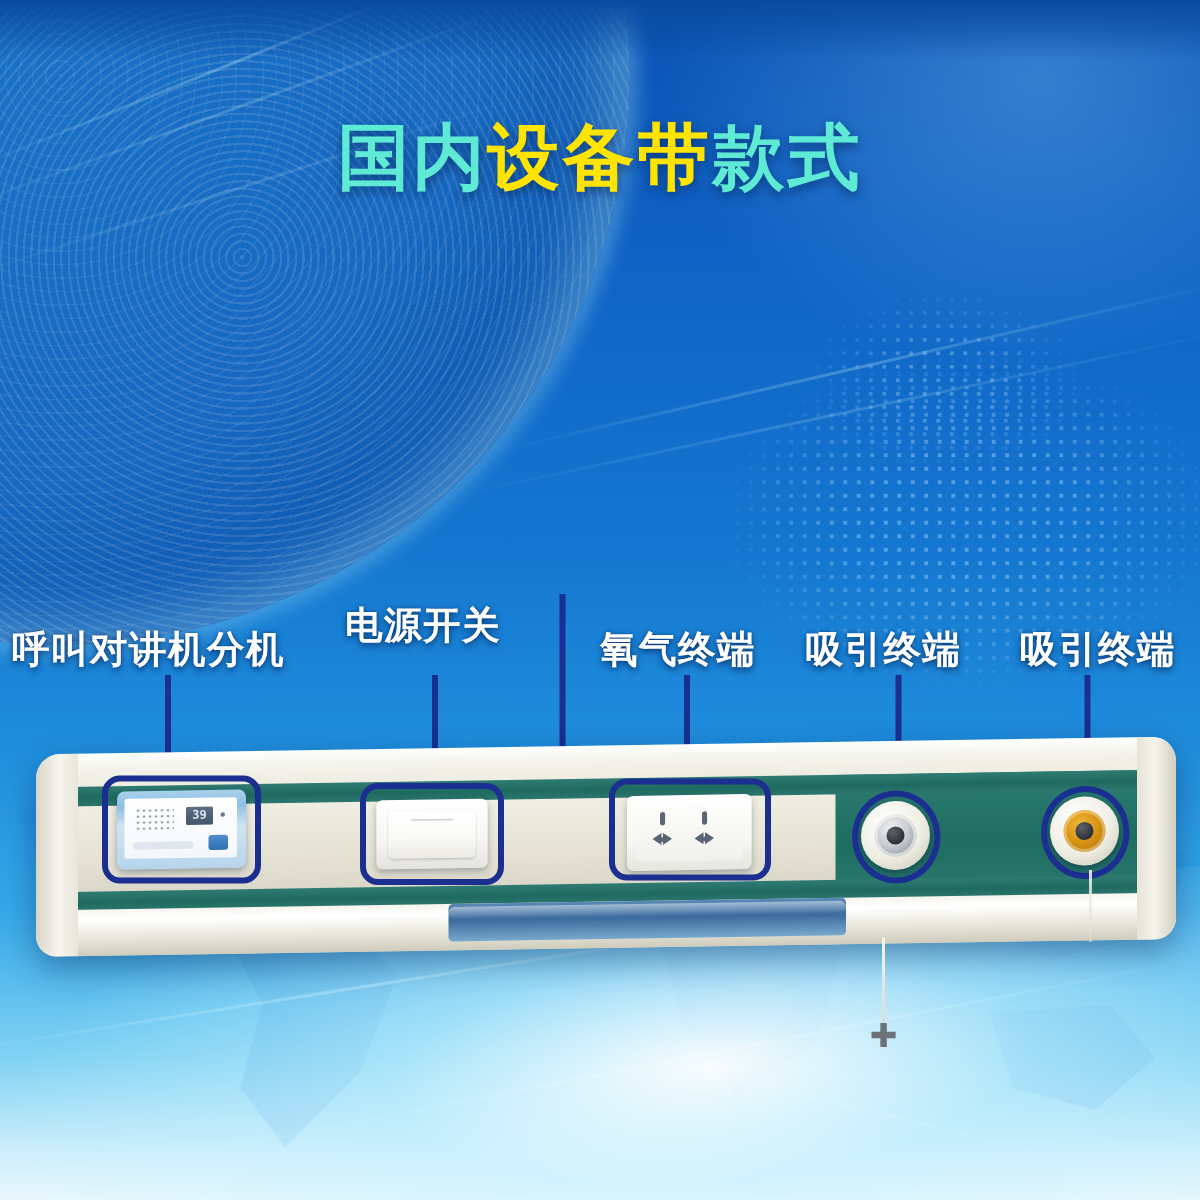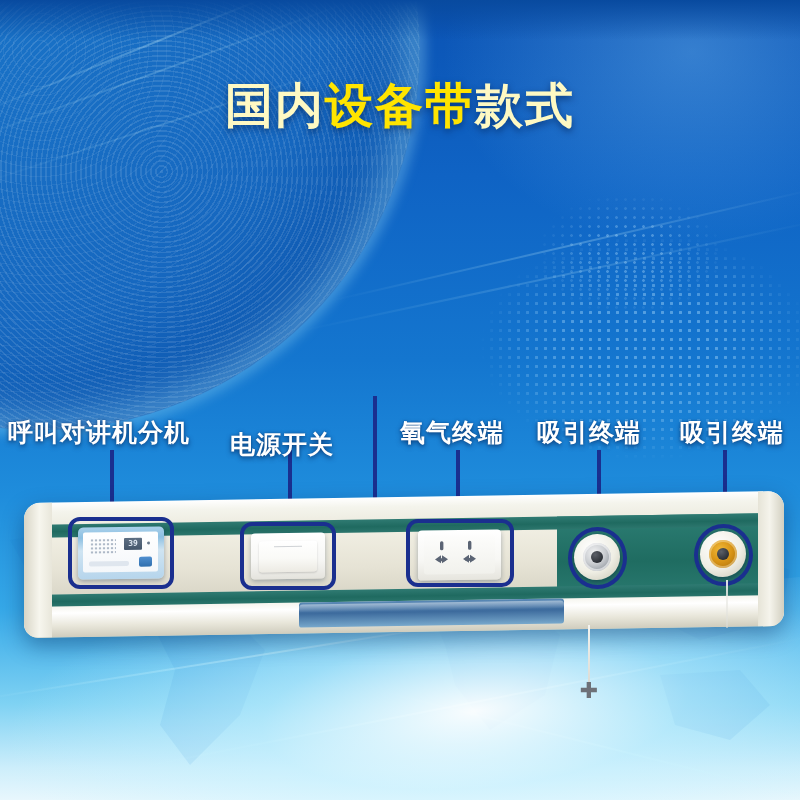--- a/index.html
+++ b/index.html
@@ -87,21 +87,21 @@
     background:radial-gradient(ellipse at 60% 40%, rgba(130,200,250,.35), rgba(90,170,240,0) 70%);
   }
 
   
   .headline{ position:absolute; left:0; right:0; top:78px; text-align:center; }
   .hl-line1{
     font-size:48px; font-weight:bold; letter-spacing:2px; line-height:1.18;
     text-shadow:0 3px 7px rgba(2,30,80,.6);
     white-space:nowrap;
   }
-  .hl-line1 .w{ color:#fef9c3; }
+  .hl-line1 .w{ color:#5eead4; }
   .hl-line1 .y{ color:#ffe400; }
   .hl-line2{
     margin-top:22px; font-size:48px; font-weight:bold; letter-spacing:2px;
     text-shadow:0 3px 7px rgba(2,30,80,.6); white-space:nowrap;
   }
   .hl-line2 .w{ color:#ffffff; }
   .hl-big{
     color:#ffe400; font-size:78px; font-weight:bold; margin-left:62px;
     position:relative; top:14px;
     text-shadow:0 4px 9px rgba(2,30,80,.55);
@@ -320,21 +320,21 @@
 
   <div class="cline v" style="left:373px; top:396px; height:216px;"></div>
 
   <div class="cline v" style="left:456px; top:450px; height:68px;"></div>
 
   <div class="cline v" style="left:597px; top:450px; height:82px;"></div>
 
   <div class="cline v" style="left:723px; top:450px; height:78px;"></div>
 
   <div class="label" style="left:8px;   top:416px;">呼叫对讲机分机</div>
-  <div class="label" style="left:230px; top:428px;">电源开关</div>
+  <div class="label" style="left:230px; top:400px;">电源开关</div>
   <div class="label" style="left:400px; top:416px;">氧气终端</div>
   <div class="label" style="left:537px; top:416px;">吸引终端</div>
   <div class="label" style="left:680px; top:416px;">吸引终端</div>
 
   <div class="panel-wrap">
     <div class="panel-body"></div>
     <div class="panel-inner">
       <div class="face-plate"></div>
       <div class="teal-block"></div>
       <div class="band band-top"></div>

